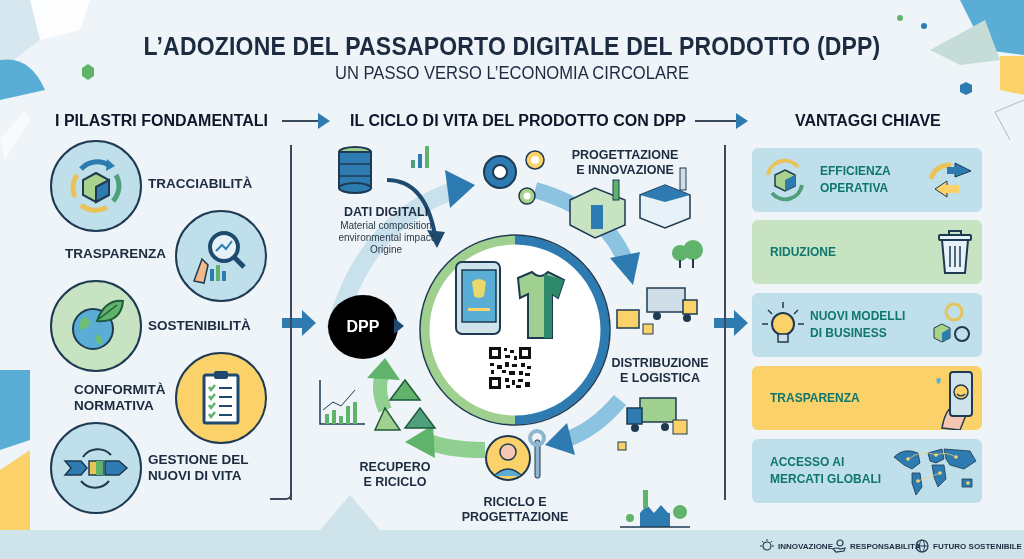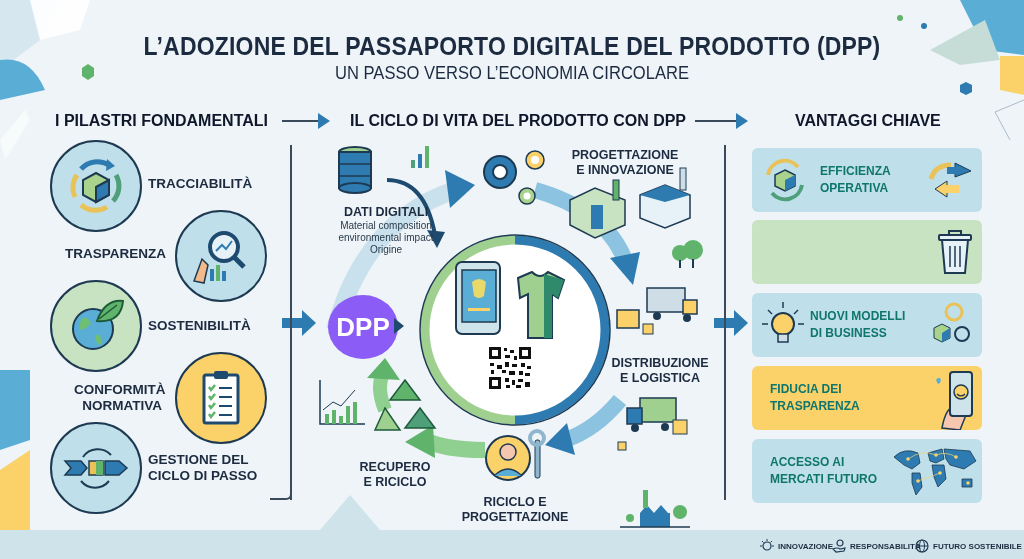--- a/index.html
+++ b/index.html
@@ -147,38 +147,38 @@
           <polyline points="23,51 25,54 29,49"></polyline>
       </g>
       <g stroke="#1e4a70" stroke-width="2">
           <line x1="33" y1="25" x2="46" y2="25"></line>
           <line x1="33" y1="34" x2="46" y2="34"></line>
           <line x1="33" y1="43" x2="46" y2="43"></line>
           <line x1="33" y1="52" x2="46" y2="52"></line>
         </g>
     </svg>
   </div>
-  <div class="pillar-label" style="left:74px;top:382px;text-align:right;width:88px">
+  <div class="pillar-label" style="left:74px;top:382px;text-align:left;width:88px">
     <div>CONFORMITÀ</div>
     <div>NORMATIVA</div>
   </div>
 
   <div class="pillar-circle" style="left:50px;top:422px;background:#bfe0ea">
     <svg width="70" height="70" viewBox="0 0 70 70">
       <path d="M22,24 A18,18 0 0 1 50,22" stroke="#1e3a52" stroke-width="2" fill="none"></path>
       <path d="M48,48 A18,18 0 0 1 20,48" stroke="#1e3a52" stroke-width="2" fill="none"></path>
       <polygon points="4,28 20,28 26,35 20,42 4,42 10,35" fill="#2d7bb0" stroke="#1e3a52" stroke-width="1.5"></polygon>
       <polygon points="44,28 58,28 66,35 58,42 44,42" fill="#2d7bb0" stroke="#1e3a52" stroke-width="1.5"></polygon>
       <rect x="28" y="28" width="14" height="14" fill="#e9c25a" stroke="#1e3a52" stroke-width="1.5"></rect>
       <rect x="35" y="28" width="7" height="14" fill="#5fb36a"></rect>
     </svg>
   </div>
   <div class="pillar-label" style="left:148px;top:452px">
     <div>GESTIONE DEL</div>
-    <div>CICLO DI PASSO</div>
+    <div>NUOVI DI VITA</div>
   </div>
 
   <div class="bracket" style="left:270px;top:145px;width:22px;height:355px;border-bottom:2px solid #3a4a5a;border-bottom-right-radius:6px"></div>
 </div>
 
 <svg class="deco" width="40" height="30" style="left:282px;top:308px">
   <rect x="0" y="10" width="22" height="10" fill="#2d7bb0"></rect>
     <polygon points="20,2 34,15 20,28" fill="#2d7bb0"></polygon>
 </svg>
 <svg class="deco" width="40" height="30" style="left:714px;top:308px">
@@ -334,21 +334,21 @@
       <rect x="37" y="27" width="5" height="3"></rect>
   <rect x="17" y="32" width="4" height="4"></rect>
       <rect x="24" y="34" width="3" height="5"></rect>
       <rect x="30" y="33" width="5" height="3"></rect>
       <rect x="37" y="36" width="5" height="5"></rect>
       <rect x="18" y="39" width="4" height="3"></rect>
       <rect x="28" y="39" width="5" height="3"></rect>
     </g>
 </svg>
 
-<div class="abs" style="left:328px;top:295px;width:70px;height:64px;border-radius:50%;background:#8b5cf6;display:flex;align-items:center;justify-content:center;color:#ffffff;font-weight:700;font-size:26px">DPP</div>
+<div class="abs" style="left:328px;top:295px;width:70px;height:64px;border-radius:50%;background:#000000;display:flex;align-items:center;justify-content:center;color:#ffffff;font-weight:700;font-size:16px">DPP</div>
 <div class="abs" style="left:394px;top:318px;width:0;height:0;border-top:8px solid transparent;border-bottom:8px solid transparent;border-left:10px solid #1e4a70"></div>
 
 <div class="cyc-label" style="left:316px;top:205px;width:140px">
   <div>DATI DIGITALI</div>
   <div class="small-text">Material composition</div>
   <div class="small-text">environmental impact</div>
   <div class="small-text">Origine</div>
 </div>
 <div class="cyc-label" style="left:555px;top:148px;width:140px">
   <div>PROGETTAZIONE</div>
@@ -382,20 +382,21 @@
     <path d="M6,22 Q10,8 26,8" stroke="#e9c25a" stroke-width="5" fill="none"></path>
     <polygon points="30,20 46,14 30,6" fill="#2d7bb0" stroke="#1e3a52" stroke-width="1"></polygon>
     <rect x="22" y="10" width="10" height="7" fill="#2d7bb0"></rect>
     <polygon points="10,32 22,24 22,40" fill="#fbd26a" stroke="#1e3a52" stroke-width="1"></polygon>
     <rect x="20" y="28" width="14" height="8" fill="#fbd26a"></rect>
   </svg>
 </div>
 
 <div class="adv" style="top:220px;background:#c7e3c2">
   <div class="adv-label" style="margin-left:18px;width:165px">
+    <div>RIDUZIONE</div>
   </div>
   <svg width="40" height="50" viewBox="0 0 40 50">
     <rect x="14" y="4" width="12" height="4" fill="none" stroke="#1e3a52" stroke-width="2"></rect>
     <rect x="4" y="8" width="32" height="5" rx="1" fill="#e6f2f7" stroke="#1e3a52" stroke-width="2"></rect>
     <path d="M7,13 L10,46 L30,46 L33,13 Z" fill="#e6f2f7" stroke="#1e3a52" stroke-width="2"></path>
     <line x1="15" y1="19" x2="15" y2="40" stroke="#1e3a52" stroke-width="1.5"></line>
       <line x1="20" y1="19" x2="20" y2="40" stroke="#1e3a52" stroke-width="1.5"></line>
       <line x1="25" y1="19" x2="25" y2="40" stroke="#1e3a52" stroke-width="1.5"></line>
   </svg>
 </div>
@@ -419,36 +420,35 @@
   <svg width="44" height="50" viewBox="0 0 44 50">
     <circle cx="24" cy="12" r="8" fill="none" stroke="#e9c25a" stroke-width="3"></circle>
     <polygon points="12,24 20,28 20,38 12,42 4,38 4,28" fill="#a9d38c" stroke="#1e3a52" stroke-width="1"></polygon>
     <polygon points="12,33 20,28 20,38 12,42" fill="#2d7bb0"></polygon>
     <circle cx="32" cy="34" r="7" fill="none" stroke="#1e3a52" stroke-width="2"></circle>
   </svg>
 </div>
 
 <div class="adv" style="top:366px;background:#fbd26a">
   <div class="adv-label" style="margin-left:18px;width:158px">
-    <div>FIDUCIA DEI</div>
     <div>TRASPARENZA</div>
   </div>
   <svg width="54" height="64" viewBox="0 0 54 64">
     <path d="M10,18 Q6,12 11,12 Q14,12 12,17 Z" fill="#5aaed6"></path>
     <path d="M14,62 Q18,40 28,40 L40,44 L32,64 Z" fill="#f5c6b0" stroke="#1e3a52" stroke-width="1.5"></path>
     <rect x="22" y="6" width="22" height="44" rx="3" fill="#cfe3ea" stroke="#1e3a52" stroke-width="2"></rect>
     <circle cx="33" cy="26" r="7" fill="#fbd26a" stroke="#1e3a52" stroke-width="1.5"></circle>
     <path d="M29,28 Q33,32 37,28" stroke="#1e3a52" stroke-width="1.2" fill="none"></path>
   </svg>
 </div>
 
 <div class="adv" style="top:439px;background:#bfe0ea">
   <div class="adv-label" style="margin-left:18px;width:120px">
     <div>ACCESSO AI</div>
-    <div>MERCATI FUTURO</div>
+    <div>MERCATI GLOBALI</div>
   </div>
   <svg width="90" height="56" viewBox="0 0 90 56">
     <path d="M4,14 Q14,4 28,10 L30,20 L22,26 L14,22 Z" fill="#2d7bb0" stroke="#1e3a52" stroke-width="0.8"></path>
     <path d="M22,30 L30,30 L32,44 L26,52 L22,40 Z" fill="#2d7bb0" stroke="#1e3a52" stroke-width="0.8"></path>
     <path d="M38,10 L52,6 L54,16 L46,20 L40,18 Z" fill="#2d7bb0" stroke="#1e3a52" stroke-width="0.8"></path>
     <path d="M42,22 L54,22 L56,36 L48,44 L44,34 Z" fill="#2d7bb0" stroke="#1e3a52" stroke-width="0.8"></path>
     <path d="M54,6 L80,8 L86,18 L74,26 L60,22 L56,16 Z" fill="#2d7bb0" stroke="#1e3a52" stroke-width="0.8"></path>
     <path d="M72,36 L82,36 L82,44 L72,44 Z" fill="#2d7bb0" stroke="#1e3a52" stroke-width="0.8"></path>
     <g fill="#fbd26a">
         <circle cx="18" cy="16" r="1.8"></circle>

